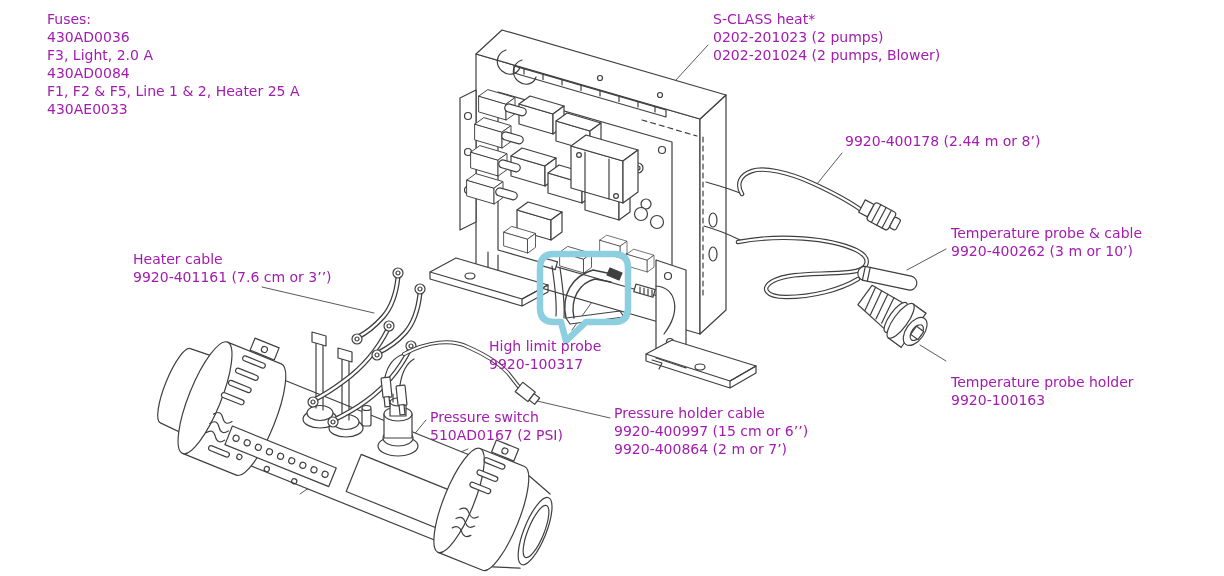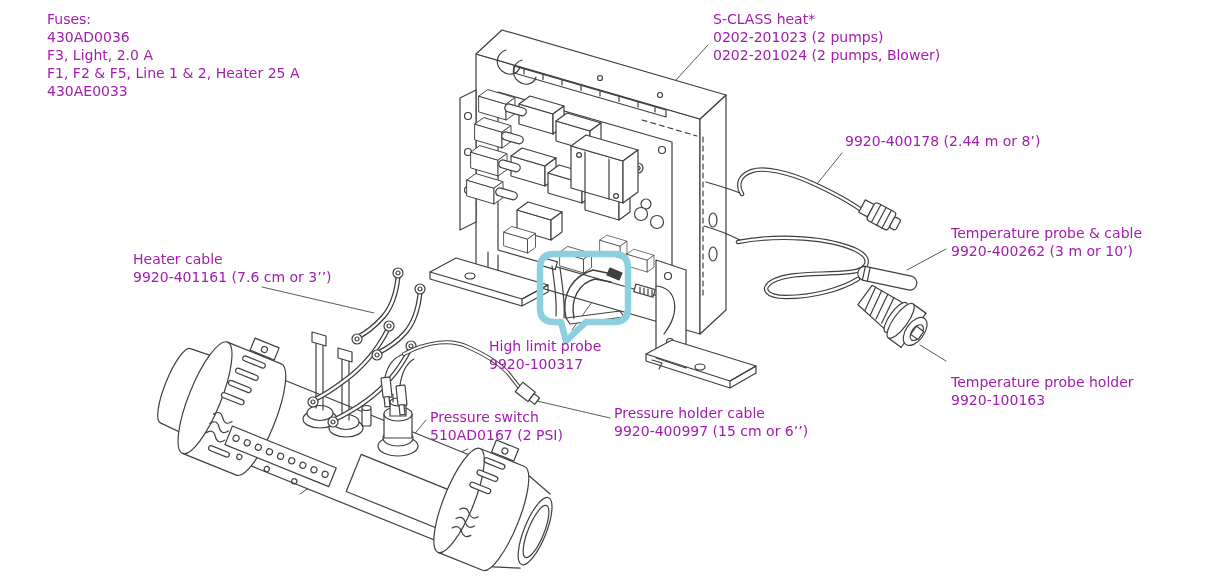--- a/index.html
+++ b/index.html
@@ -272,20 +272,21 @@
       <path d="M610,268 l12,5 -3,7 -12,-5 z" fill="#3f3f3f"></path>
     </g>
     <path d="M554,254 H614 Q628,254 628,268 V308 Q628,322 614,322 H586 L566,341 L561,322 H554 Q540,322 540,308 V268 Q540,254 554,254 Z" stroke="#8CCFE0" stroke-width="6.5" fill="none"></path>
   </g>
 </svg>
 
   <div class="lbl" style="left:47px;top:10px">
     <div>Fuses:</div>
     <div class="pn">430AD0036</div>
     <div>F3, Light, 2.0 A</div>
+    <div class="pn">430AD0084</div>
     <div>F1, F2 &amp; F5, Line 1 &amp; 2, Heater 25 A</div>
     <div class="pn">430AE0033</div>
   </div>
 
   <div class="lbl" style="left:713px;top:10px">
     <div>S-CLASS heat*</div>
     <div><span class="pn">0202-201023</span> <span>(2 pumps)</span></div>
     <div><span class="pn">0202-201024</span> <span>(2 pumps, Blower)</span></div>
   </div>
 
@@ -314,16 +315,17 @@
   </div>
 
   <div class="lbl" style="left:430px;top:408px">
     <div>Pressure switch</div>
     <div><span class="pn">510AD0167</span> <span>(2 PSI)</span></div>
   </div>
 
   <div class="lbl" style="left:614px;top:404px">
     <div>Pressure holder cable</div>
     <div><span class="pn">9920-400997</span> <span>(15 cm or 6’’)</span></div>
+    <div><span class="pn">9920-400864</span> <span>(2 m or 7’)</span></div>
   </div>
 
 
 </div>
 
 </body></html>

